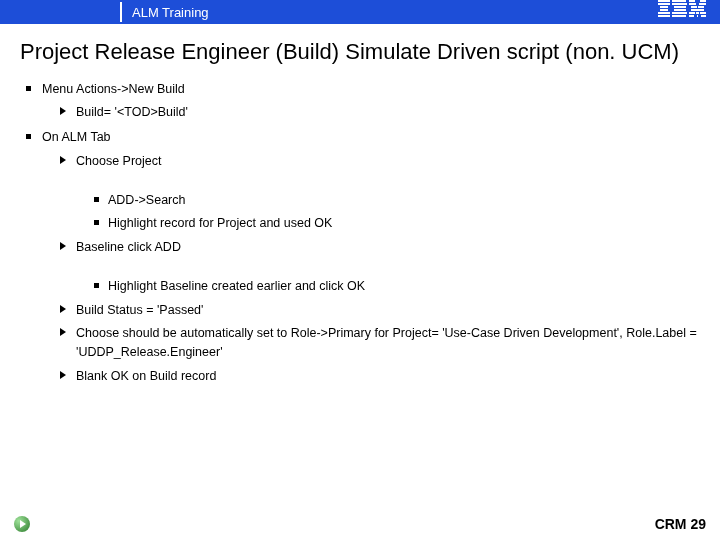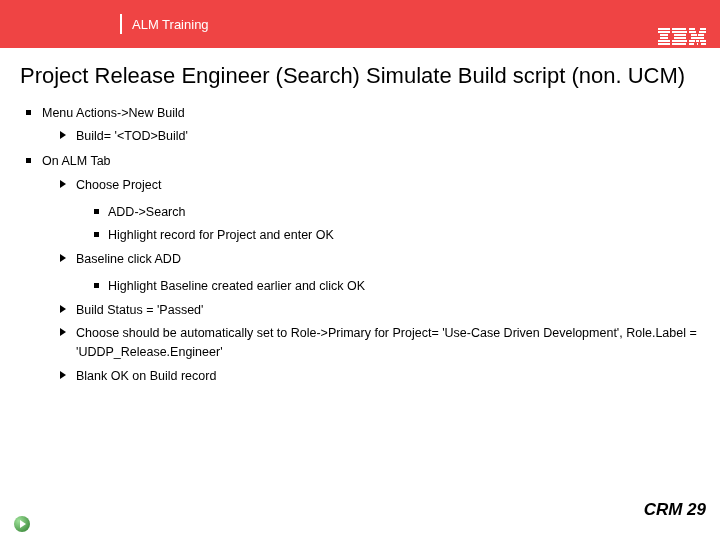--- a/index.html
+++ b/index.html
@@ -1,37 +1,37 @@
 <!DOCTYPE html>
 <html><head>
 <meta charset="utf-8">
 <style>
   html,body{margin:0;padding:0;width:720px;height:540px;font-family:Arial,Helvetica,sans-serif;background:#fff;color:#000;overflow:hidden}
-  .header{height:48px;background:#ef4444;display:flex;align-items:flex-end;justify-content:space-between;padding:0 14px 0 0}
+  .header{height:24px;background:#1d4ed8;display:flex;align-items:flex-start;justify-content:space-between;padding:0 14px 0 0}
   .header-left{display:flex;align-items:center;height:100%}
   .bar{width:2px;height:20px;background:#fff;margin-left:120px;margin-right:10px}
   .header-title{color:#fff;font-size:13px}
   .ibm-logo svg{display:block}
   .content{padding:14px 20px 0 20px}
   h1.title{font-size:22px;font-weight:400;margin:0 0 14px 0;line-height:1.25}
   ul{margin:0;padding:0;list-style:none}
   li{font-size:12.5px;line-height:1.55;vertical-align:top}
   .lvl1{padding-left:4px}
   .lvl1 > li{position:relative;padding-left:18px;margin-bottom:6px}
   .lvl1 > li::before{content:"";position:absolute;left:2px;top:6px;width:5px;height:5px;background:#000}
   .lvl2{padding-left:18px;margin-top:4px}
   .lvl2 > li{position:relative;padding-left:16px;margin-bottom:4px}
   .lvl2 > li::before{content:"";position:absolute;left:0;top:4px;width:0;height:0;border-top:4px solid transparent;border-bottom:4px solid transparent;border-left:6px solid #000}
-  .lvl3{padding-left:18px;margin-top:8px}
+  .lvl3{padding-left:18px;margin-top:20px}
   .lvl3 > li{position:relative;padding-left:14px;margin-bottom:4px}
   .lvl3 > li::before{content:"";position:absolute;left:0;top:6px;width:5px;height:5px;background:#000}
   .it{}
   b{font-weight:normal}
   .footer{position:absolute;bottom:8px;left:0;right:0;height:20px}
-  .page-num{position:absolute;right:14px;bottom:12px;font-size:17px;font-weight:bold;font-style:italic}
+  .page-num{position:absolute;right:14px;bottom:0;font-size:14px;font-weight:bold;}
   .nav-icon{position:absolute;left:14px;bottom:0;width:16px;height:16px;border-radius:50%;background:radial-gradient(circle at 30% 30%,#9fe29a,#2a7a2a);display:flex;align-items:center;justify-content:center}
   .nav-icon::after{content:"";width:0;height:0;border-top:4px solid transparent;border-bottom:4px solid transparent;border-left:6px solid #fff;margin-left:2px}
 </style>
 </head>
 <body>
 
 <div class="header">
   <div class="header-left">
     <div class="bar"></div>
     <div class="header-title">ALM Training</div>
@@ -63,39 +63,39 @@
           <rect x="42" y="12" width="6" height="2"></rect>
         <rect x="31" y="15" width="5" height="2"></rect>
           <rect x="39" y="15" width="1" height="2"></rect>
           <rect x="43" y="15" width="5" height="2"></rect>
       </g>
     </svg>
   </div>
 </div>
 
 <div class="content">
-  <h1 class="title">Project Release Engineer (Search) Simulate Build script (non. UCM)</h1>
+  <h1 class="title">Project Release Engineer (Build) Simulate Driven script (non. UCM)</h1>
 
   <ul class="lvl1">
 
     <li>
       <span>Menu Actions-&gt;</span><span class="it">New Build</span>
       <ul class="lvl2">
         <li><b>Build</b><span>= '&lt;TOD&gt;Build'</span></li>
       </ul>
     </li>
 
     <li>
       <span>On ALM Tab</span>
       <ul class="lvl2">
         <li>
           <span>Choose </span><b>Project</b>
           <ul class="lvl3">
             <li><span class="it">ADD-&gt;Search</span></li>
-            <li><span>Highlight record for </span><b>Project</b><span> and enter OK</span></li>
+            <li><span>Highlight record for </span><b>Project</b><span> and used OK</span></li>
           </ul>
         </li>
         <li>
           <b>Baseline</b><span> click </span><span class="it">ADD</span>
           <ul class="lvl3">
             <li><span>Highlight </span><b>Baseline</b><span> created earlier and click OK</span></li>
           </ul>
         </li>
         <li><b>Build Status</b><span> = 'Passed'</span></li>
         <li>

